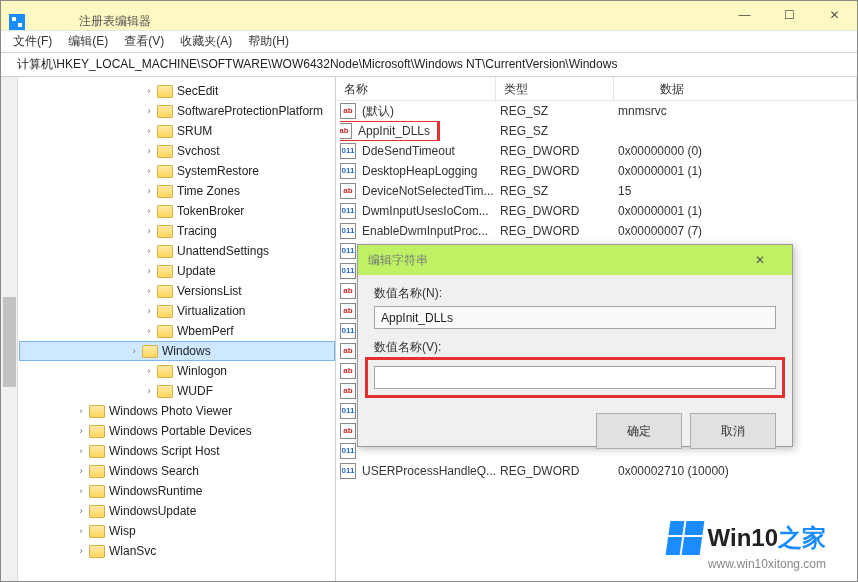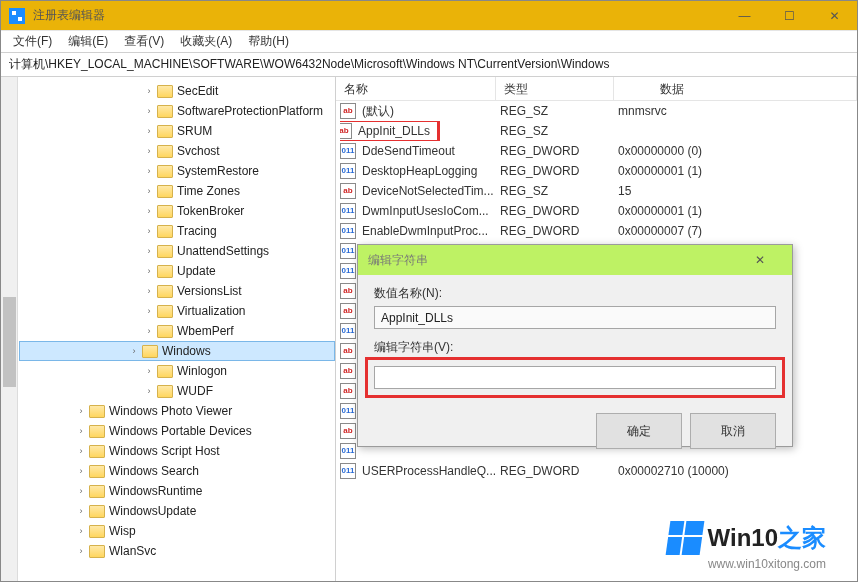--- a/index.html
+++ b/index.html
@@ -12,23 +12,24 @@
     width: 858px;
     height: 582px;
     overflow: hidden;
     position: relative;
     border: 1px solid #888;
   }
   
   .titlebar {
     height: 30px;
     display: flex;
-    align-items: center;
-    background: #eab308;
+    align-items: flex-end;
+    background: #fef9c3;
     border-bottom: 1px solid #e5e5e5;
+    gap: 46px;
   }
   .titlebar .app-icon {
     width: 16px; height: 16px;
     margin: 0 8px;
     background: #1a8cff;
     display: inline-block;
     position: relative;
   }
   .titlebar .app-icon::before,
   .titlebar .app-icon::after {
@@ -49,21 +50,21 @@
     display: flex;
     align-items: center;
     padding: 0 4px;
     border-bottom: 1px solid #d0d0d0;
   }
   .menubar .menu-item { padding: 2px 8px; color: #333; }
   
   .addressbar {
     height: 24px;
     display: flex; align-items: center;
-    padding: 0 8px;
+    padding: 0 16px;
     border-bottom: 1px solid #d0d0d0;
     font-size: 12px;
     color: #222;
     white-space: nowrap;
     overflow: hidden;
   }
   
   .main {
     display: flex;
     height: calc(100% - 30px - 22px - 24px);
@@ -548,21 +549,21 @@
 </div>
 
 <div class="dialog">
   <div class="dlg-title">
     <span style="flex:1">编辑字符串</span>
     <span class="dlg-close">✕</span>
   </div>
   <div class="dlg-body">
     <div class="dlg-label">数值名称(N):</div>
     <input class="dlg-input ro" readonly="" value="AppInit_DLLs" style="">
-    <div class="dlg-label" style="margin-top:10px">编辑字符串(V):</div>
+    <div class="dlg-label" style="margin-top:10px">数值名称(V):</div>
     <div class="dlg-data-wrap">
       <input class="dlg-input" style="width: 100%;" value="">
     </div>
   </div>
   <div class="dlg-buttons">
     <div class="dlg-btn">确定</div>
     <div class="dlg-btn">取消</div>
   </div>
 </div>
 

